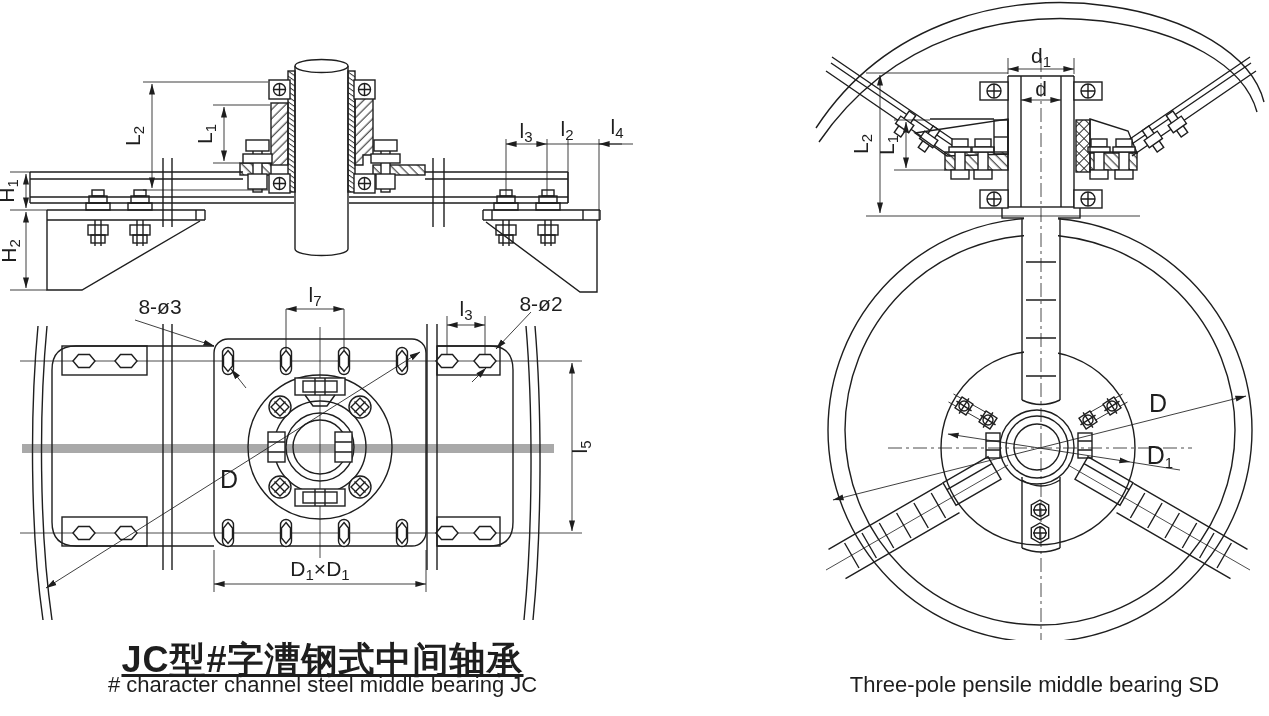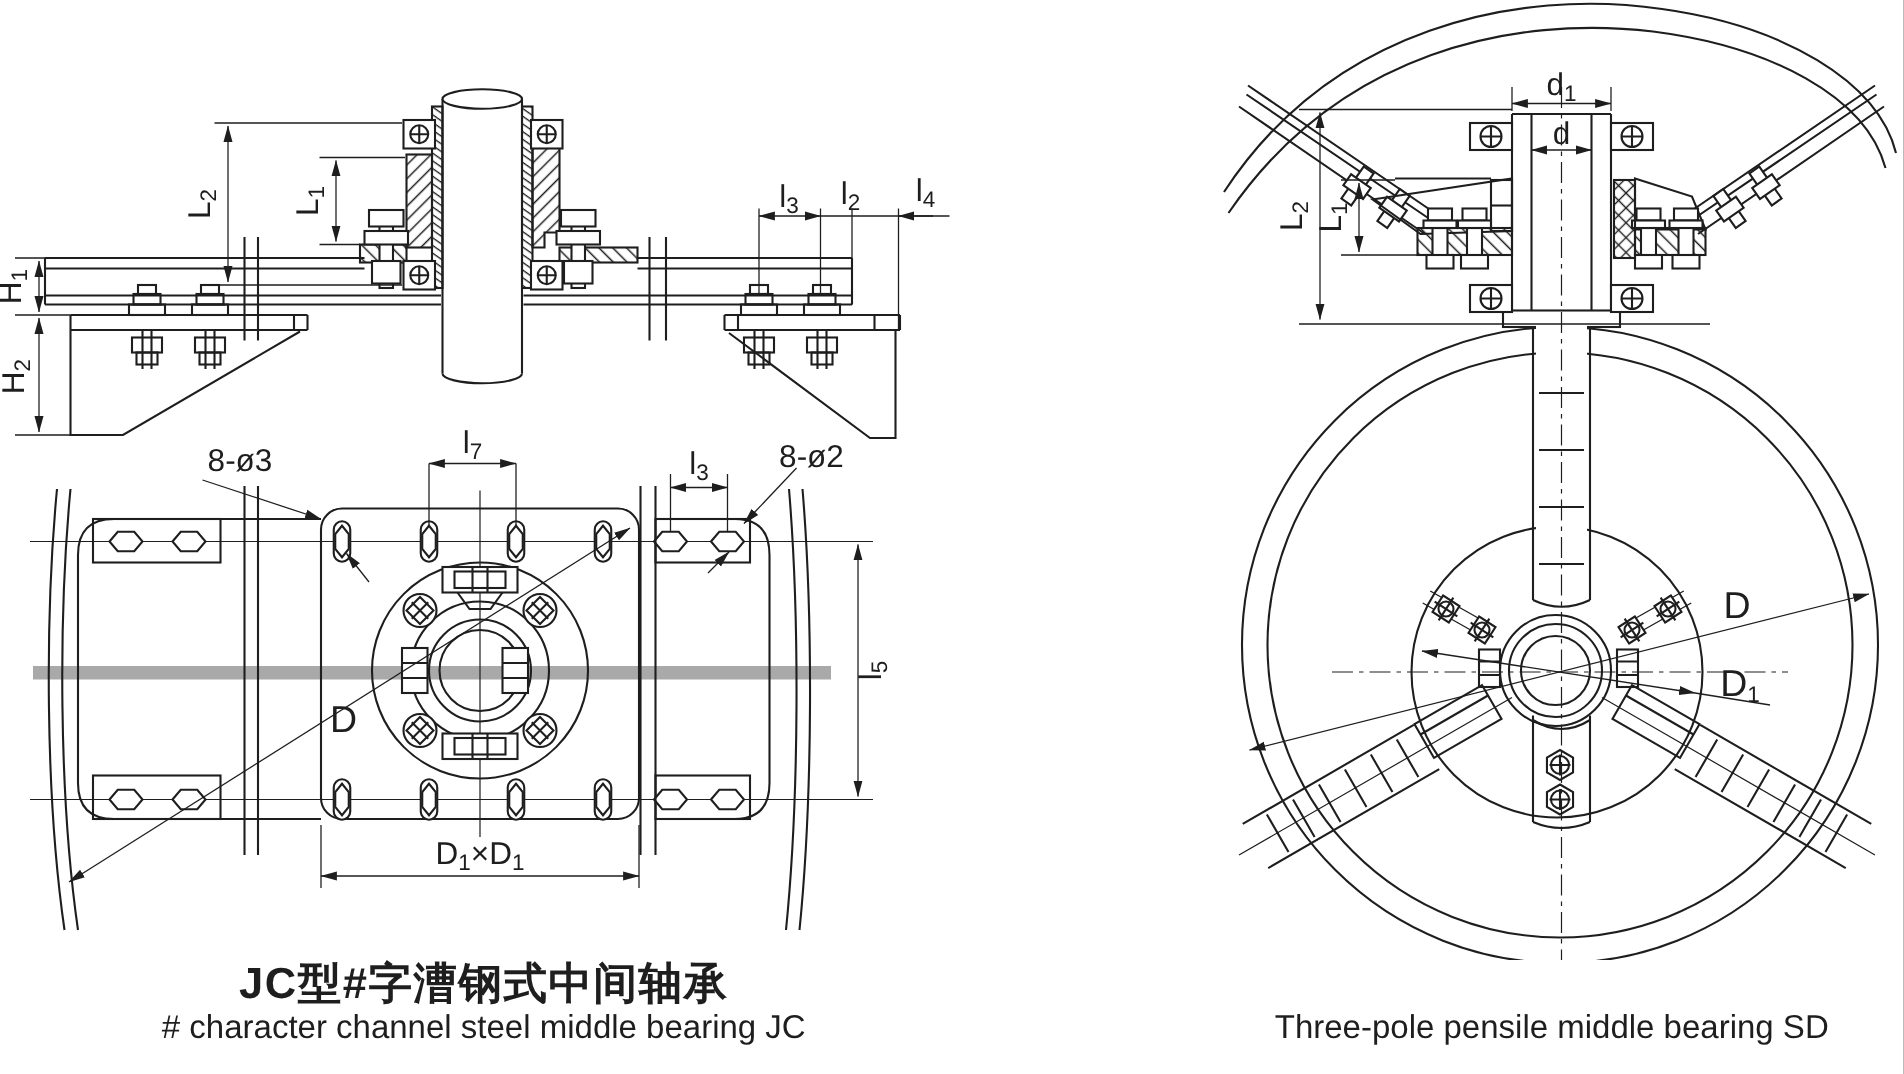--- a/index.html
+++ b/index.html
@@ -6,21 +6,21 @@
   html,body{margin:0;padding:0;background:#888;}
   .page{position:relative;width:1269px;height:716px;background:var(--paper);overflow:hidden;
         font-family:"Liberation Sans","DejaVu Sans",sans-serif;}
   .art{stroke:var(--line);fill:none;stroke-width:1.4;stroke-linecap:butt;stroke-linejoin:miter;}
   text.lbl{stroke:none;fill:var(--line);font-family:"Liberation Sans","DejaVu Sans",sans-serif;
            font-size:21px;font-weight:500;}
   text.lbl tspan.sub{font-size:15px;}
   text.big{font-size:25px;}
   .band{fill:var(--shaft-band);stroke:none;}
   .cap{position:absolute;text-align:center;color:var(--line);}
-  .zh{font-size:29px;font-weight:bold;letter-spacing:1px;}
+  .zh{font-size:36px;font-weight:bold;letter-spacing:1px;text-decoration:underline;}
   .en{font-size:22px;font-weight:500;}
 </style>
 </head>
 <body>
 
 <div class="page">
 
 <svg id="art" width="1269" height="640" viewBox="0 0 1269 640">
   <defs>
     <marker id="arr" viewBox="0 0 12 8" refX="11.6" refY="4" markerWidth="13" markerHeight="8.6" orient="auto-start-reverse" fill="#1e1e1e">

